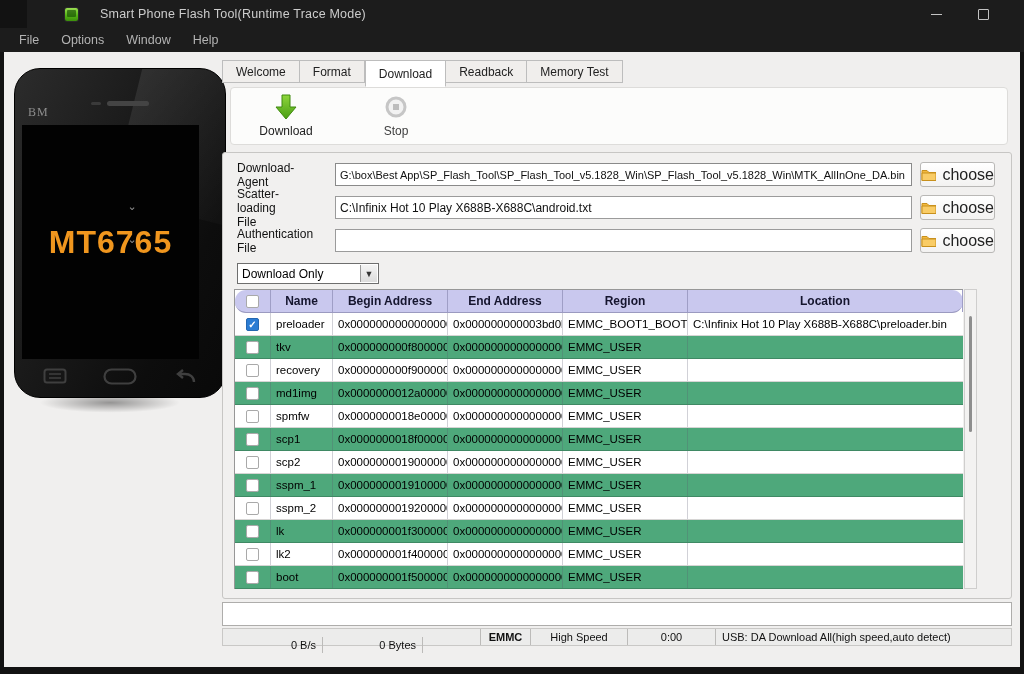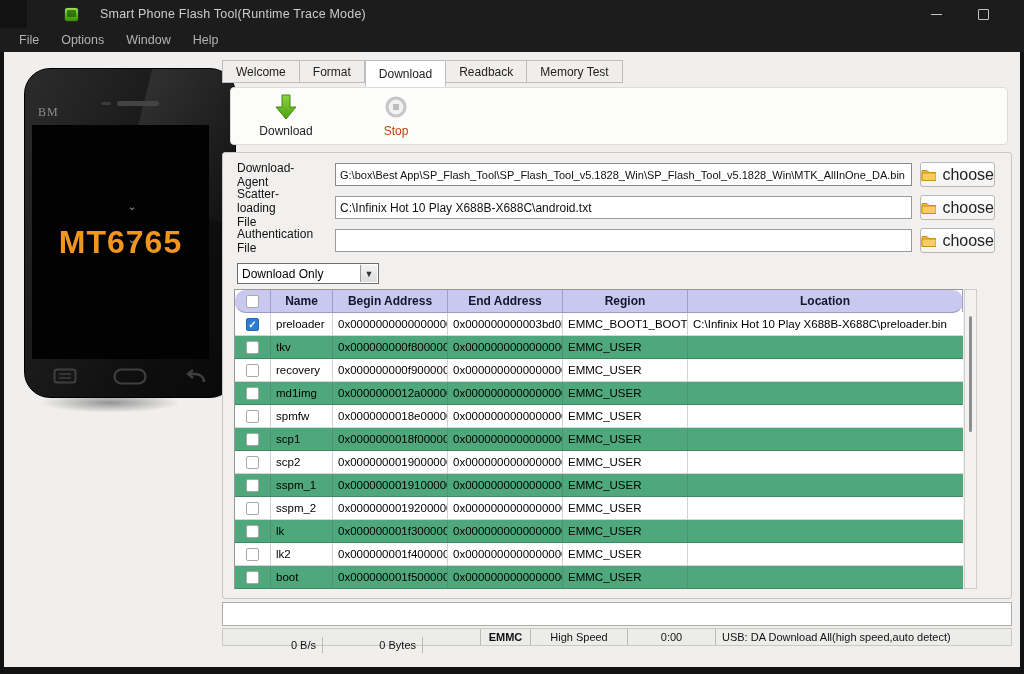--- a/index.html
+++ b/index.html
@@ -17,21 +17,21 @@
   .wc-min::before{ content:""; width:11px; height:1px; background:#c3c3c3; display:block; }
   .wc-max::before{ content:""; width:9px; height:9px; border:1px solid #c3c3c3; border-radius:1px; display:block; }
 
   .menubar { position:absolute; left:0; top:28px; width:1024px; height:24px; background:#1c1c1c; display:flex; align-items:center; padding-left:8px; }
   .menu-item { color:#b3b3b3; font-size:12.5px; padding:0 11px; }
 
   
   .client { position:absolute; left:4px; top:52px; width:1016px; height:615px; background:#f0efee; }
 
   
-  .phone { position:absolute; left:20px; top:16px; width:212px; height:330px; border-radius:26px;
+  .phone { position:absolute; left:10px; top:16px; width:212px; height:330px; border-radius:26px;
            background:linear-gradient(115deg,#2c2c2c 0%,#1b1b1b 38%,#0d0d0d 75%,#090909 100%);
            border:1px solid #000; overflow:hidden; }
   .phone::before { content:""; position:absolute; left:55%; top:-40px; width:160px; height:190px;
            background:linear-gradient(115deg,rgba(255,255,255,.10),rgba(255,255,255,0));
            transform:rotate(14deg); }
   .phone-brand { position:absolute; left:13px; top:36px; font-family:"Liberation Serif", serif; font-size:12px; color:#8d8d8d; letter-spacing:1px; }
   .speaker { position:absolute; left:92px; top:32px; width:42px; height:5px; border-radius:3px; background:#444; }
   .speaker2 { position:absolute; left:76px; top:33px; width:10px; height:3px; border-radius:2px; background:#3a3a3a; }
   .screen { position:absolute; left:7px; top:56px; width:177px; height:234px; background:#020202; display:flex; align-items:center; justify-content:center; }
   .chip-name { color:#f0961e; font-size:32px; font-weight:bold; letter-spacing:1px; }
@@ -43,21 +43,21 @@
   .tabbar { position:absolute; left:218px; top:8px; height:27px; display:flex; align-items:flex-start; }
   .tab { height:23px; line-height:22px; padding:0 13px; font-size:12px; color:#222; background:#f0eeec;
          border:1px solid #bdbdbd; border-left-width:0; }
   .tab:first-child { border-left-width:1px; }
   .tab.active { height:27px; line-height:26px; background:#ffffff; border-left-width:1px; border-bottom-color:#ffffff; position:relative; z-index:2; }
 
   
   .toolbar { position:absolute; left:226px; top:35px; width:778px; height:58px; background:#fcfcfb; border:1px solid #dddcda; border-radius:4px; display:flex; }
   .tool-btn { width:110px; display:flex; flex-direction:column; align-items:center; justify-content:center; gap:3px; }
   .tool-label { font-size:12px; color:#222; }
-  .tool-label.disabled { color:#c2410c; }
+  .tool-label.disabled { color:#404040; }
 
   
   .main-panel { position:absolute; left:218px; top:100px; width:790px; height:447px; background:#f1f0ef; border:1px solid #c7c6c4; border-radius:3px; }
   .form-row { position:absolute; left:0; height:24px; display:flex; align-items:center; }
   .form-label { position:absolute; left:14px; font-size:12px; color:#111; }
   .field { position:absolute; left:112px; width:577px; height:23px; background:#fff; border:1px solid #8a8a8a; font-size:11px; color:#111;
            padding:0 4px; white-space:nowrap; overflow:hidden; display:flex; align-items:center; }
   .combo-arrow { position:absolute; right:2px; top:2px; width:18px; height:17px; display:flex; align-items:center; justify-content:center; color:#8f8f8f; font-size:11px; }
   .choose-btn { position:absolute; left:697px; width:75px; height:25px; background:linear-gradient(#ffffff,#f3f2f1); border:1px solid #b9b8b6; border-radius:3px;
                 display:flex; align-items:center; justify-content:center; gap:6px; font-size:16px; color:#222; }

